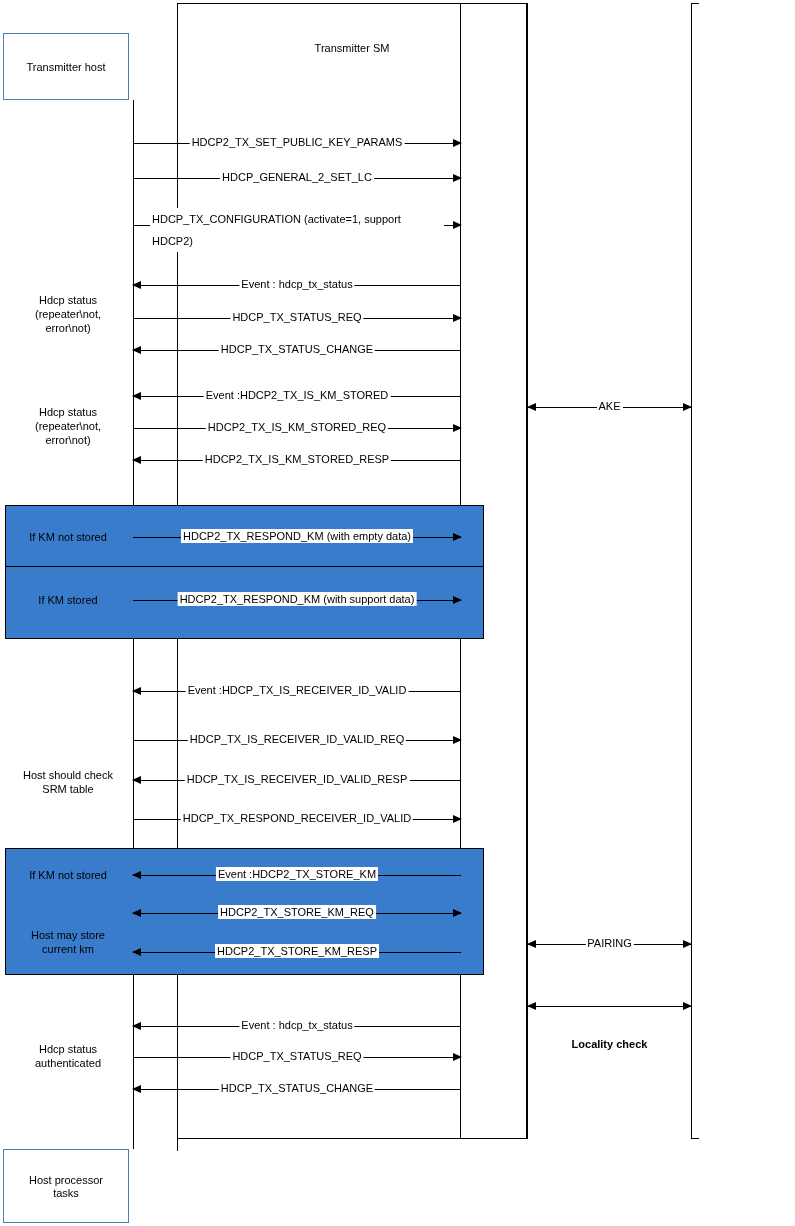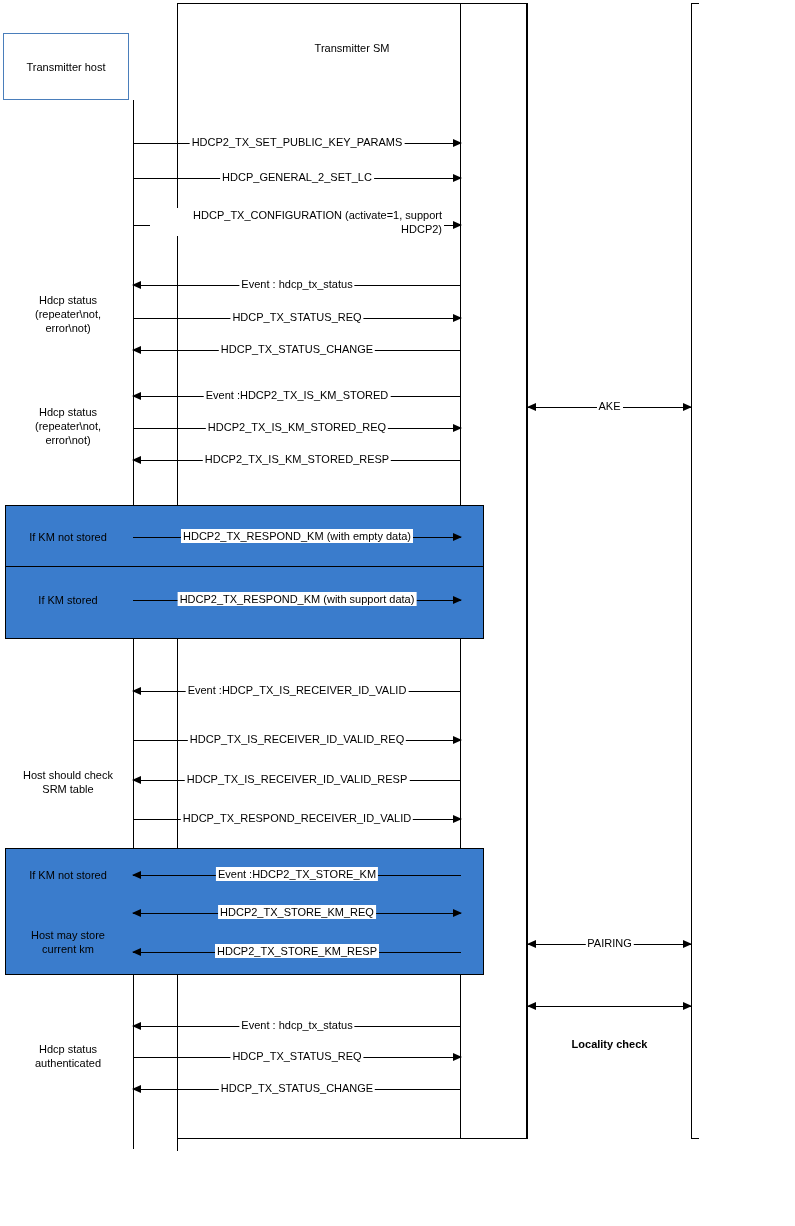--- a/index.html
+++ b/index.html
@@ -23,21 +23,21 @@
 
   
   .msg{position:absolute;height:0;}
   .msg .line{position:absolute;left:0;right:0;top:0;height:0;border-top:1px solid #000000;}
   .msg .lbl{
     position:absolute;top:-8px;left:50%;transform:translateX(-50%);
     font-size:11px;line-height:14px;color:#000;white-space:nowrap;
     background:#ffffff;padding:0 2px;
   }
   .msg .lbl.bold{font-weight:bold;margin-top:39px;}
-  .msg .lbl.two-line{top:-17px;line-height:14px;white-space:normal;text-align:right;}
+  .msg .lbl.two-line{top:-17px;line-height:22px;white-space:normal;text-align:left;}
 
   
   .arrowR{position:absolute;top:-4px;right:-1px;width:0;height:0;
           border-top:4.5px solid transparent;border-bottom:4.5px solid transparent;
           border-left:9px solid #000000;}
   .arrowL{position:absolute;top:-4px;left:-1px;width:0;height:0;
           border-top:4.5px solid transparent;border-bottom:4.5px solid transparent;
           border-right:9px solid #000000;}
 
   
@@ -53,20 +53,23 @@
   </div>
 
   <div class="box black" style="left:691px;top:3px;width:103px;height:1136px;">
     <div class="box-title" style="top:38px;">Sink check</div>
   </div>
 
   <div class="box blue-border" style="left:3px;top:33px;width:126px;height:67px;">
     <div class="box-title" style="top:27px;">Transmitter host</div>
   </div>
 
+  <div class="box blue-border" style="left:3px;top:1149px;width:126px;height:74px;">
+    <div class="box-title" style="top:24px;padding:0 12px;">Host processor tasks</div>
+  </div>
 
 
   <div class="lifeline" style="left:133px;top:100px;height:1049px;"></div>
   <div class="lifeline" style="left:177px;top:3px;height:1148px;"></div>
   <div class="lifeline" style="left:460px;top:3px;height:1136px;"></div>
   <div class="lifeline" style="left:527px;top:3px;height:1136px;"></div>
   <div class="lifeline" style="left:691px;top:3px;height:1136px;"></div>
 
   <div class="hl" style="left:5px;top:505px;width:479px;height:134px;"></div>
   <div class="hl-split" style="left:5px;top:566px;width:479px;"></div>

